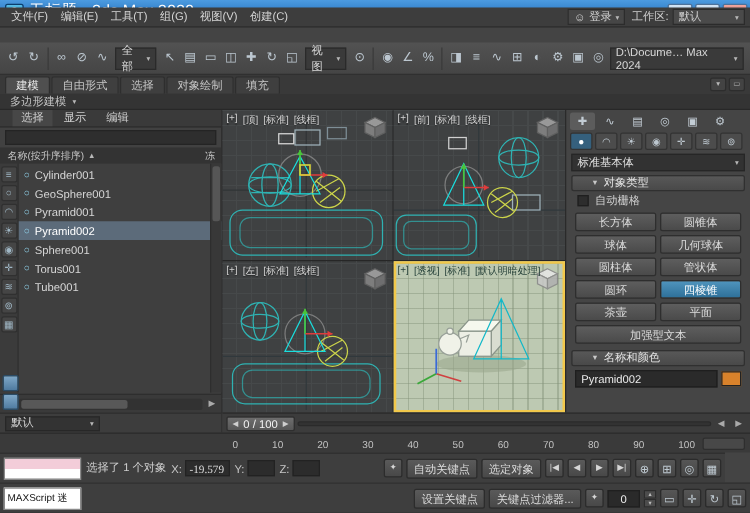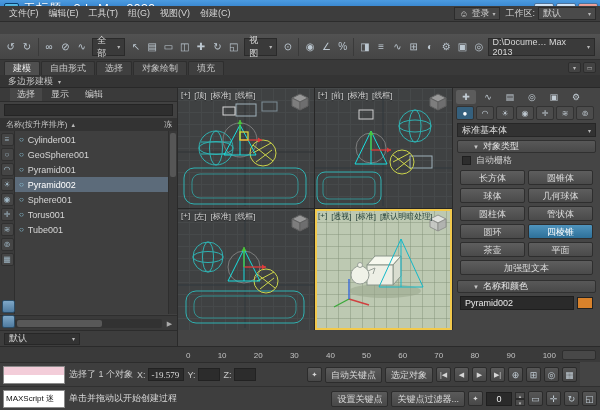--- a/index.html
+++ b/index.html
@@ -253,21 +253,21 @@
     <span class="tb-sep"></span>
     <span class="tbi">◨</span>
     <span class="tbi">≡</span>
     <span class="tbi">∿</span>
     <span class="tbi">⊞</span>
     <span class="tbi">◐</span>
     <span class="tbi">⚙</span>
     <span class="tbi">▣</span>
     <span class="tbi">◎</span>
     <div class="tb-dd tb-path">
-      <span>D:\Docume… Max 2013</span>
+      <span>D:\Docume… Max 2024</span>
       <span class="dd-arrow">▾</span>
     </div>
   </div>
 
   <div class="ribbon-tabs">
     <span class="rtab active">建模</span>
     <span class="rtab">自由形式</span>
     <span class="rtab">选择</span>
     <span class="rtab">对象绘制</span>
     <span class="rtab">填充</span>
@@ -562,20 +562,30 @@
     <div class="rollout">
       <span class="roll-ic">▼</span>
       <span>名称和颜色</span>
     </div>
     <div class="name-row">
       <div class="name-field">Pyramid002</div>
       <div class="swatch" style="background: rgb(217, 130, 43);"></div>
     </div>
   </div>
 
+  <div class="timeslider">
+    <div class="ts-handle">
+      <span class="ts-arrow">◀</span>
+      <span>0 / 100</span>
+      <span class="ts-arrow">▶</span>
+    </div>
+    <div class="ts-track"></div>
+    <span class="ts-end">◀</span>
+    <span class="ts-end">▶</span>
+  </div>
 
   <div class="ruler">
     <div class="ruler-scale">
       <span>0</span>
       <span>10</span>
       <span>20</span>
       <span>30</span>
       <span>40</span>
       <span>50</span>
       <span>60</span>
@@ -615,21 +625,20 @@
       <span class="pb-btn">▶|</span>
       <span class="nav-ic">⊕</span>
       <span class="nav-ic">⊞</span>
       <span class="nav-ic">◎</span>
       <span class="nav-ic">▦</span>
     </div>
   </div>
 
   <div class="status2">
     <div class="listener2">MAXScript 迷</div>
-    <span class="prompt">单击并拖动以开始创建过程</span>
     <div class="right-cluster">
       <span class="sb-btn">设置关键点</span>
       <span class="sb-btn">关键点过滤器...</span>
       <span class="pb-btn">✦</span>
       <div class="frame-field">0</div>
       <div class="spinner">
         <span class="spin">▴</span>
         <span class="spin">▾</span>
       </div>
       <span class="nav-ic">▭</span>

